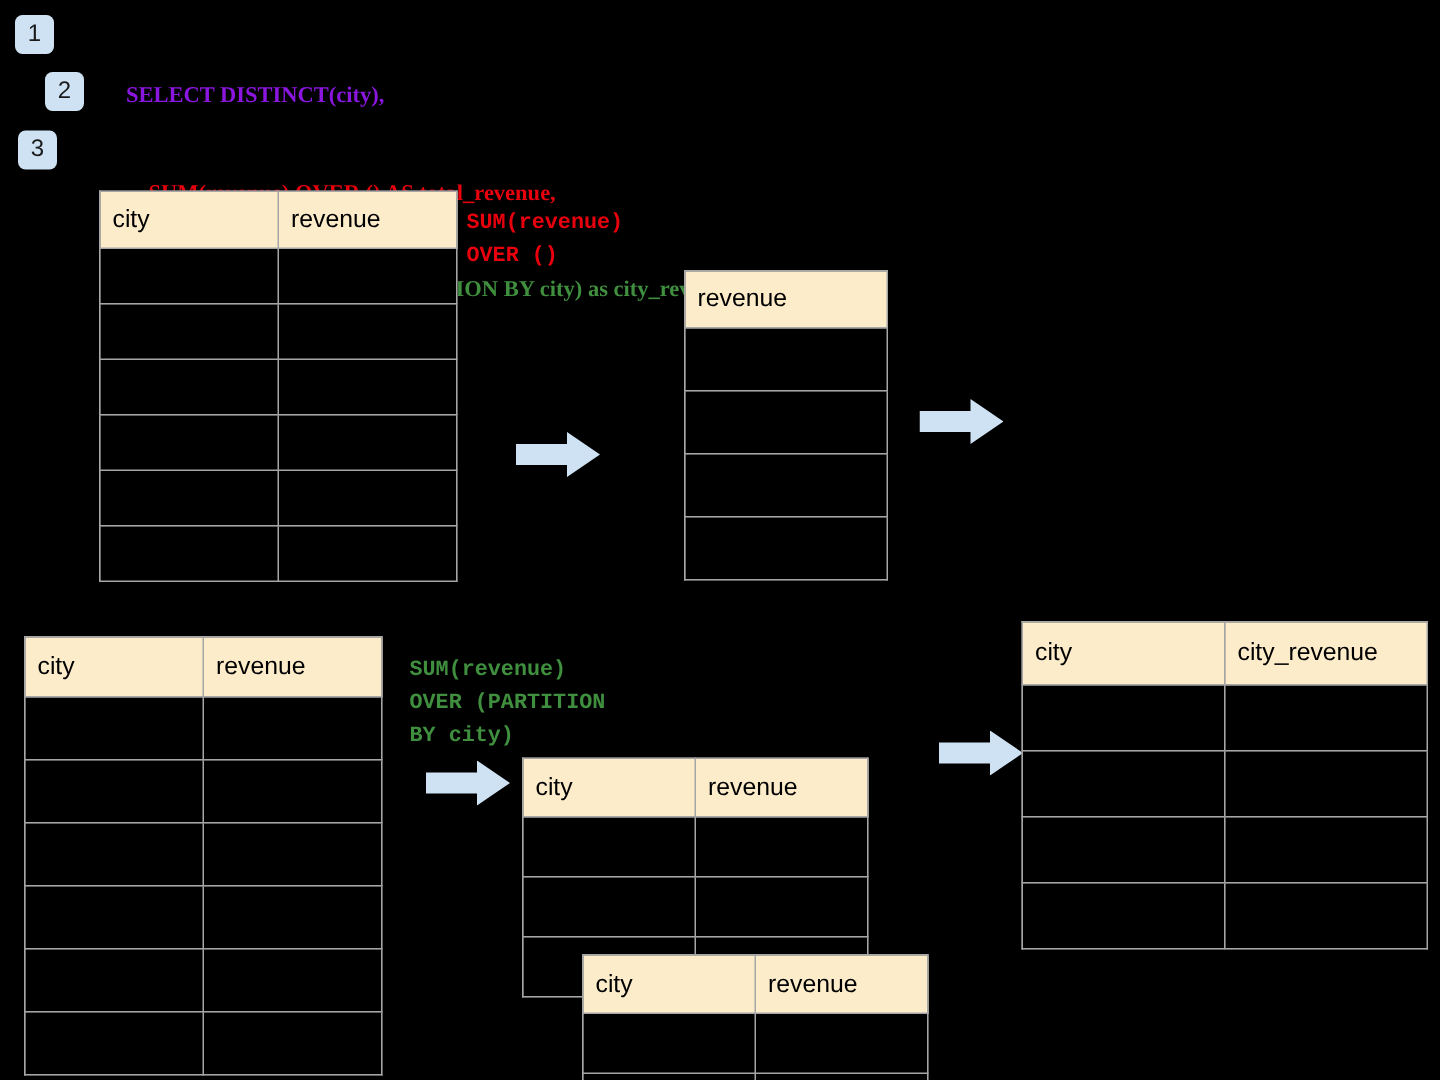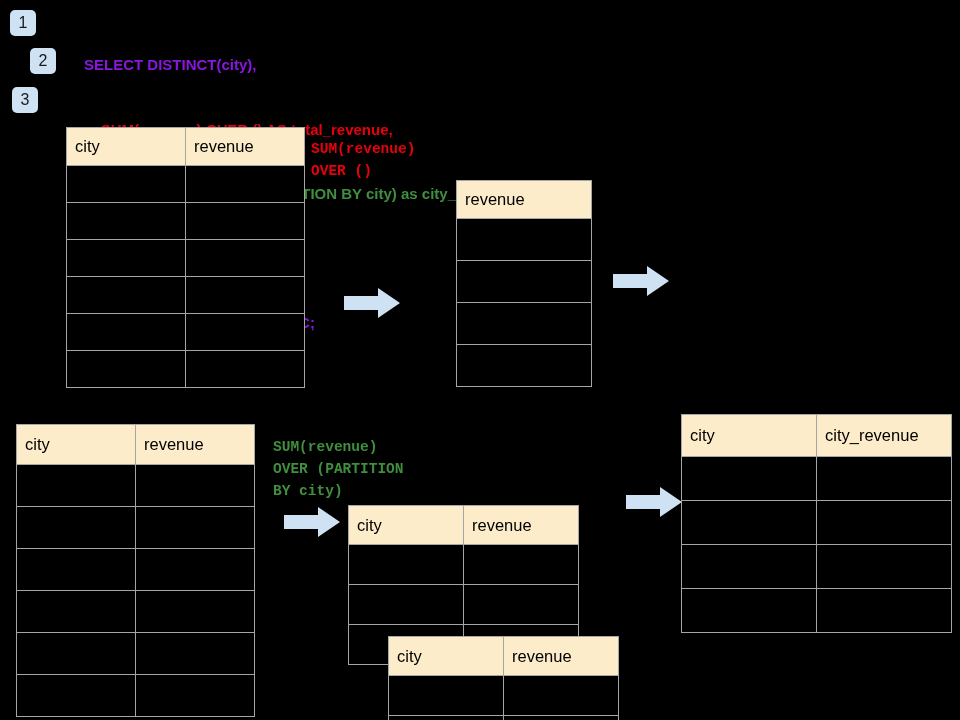--- a/index.html
+++ b/index.html
@@ -24,21 +24,21 @@
     font-family: "Liberation Sans", sans-serif;
     font-size: 16px;
     line-height: 26px;
     text-align: center;
     width: 26px; height: 26px;
   }
 
   
   .code {
     position: absolute;
-    font-family: Liberation Sans, sans-serif;
+    font-family: Liberation Serif, serif;
     font-size: 15px;
     font-weight: bold;
     line-height: 21.5px;
     white-space: pre;
     letter-spacing: 0px;
   }
   .code .ln { display: block; }
   .c-purple { color: #8a16e0; }
   .c-red    { color: #e8000d; }
   .c-green  { color: #3f8f3f; }

